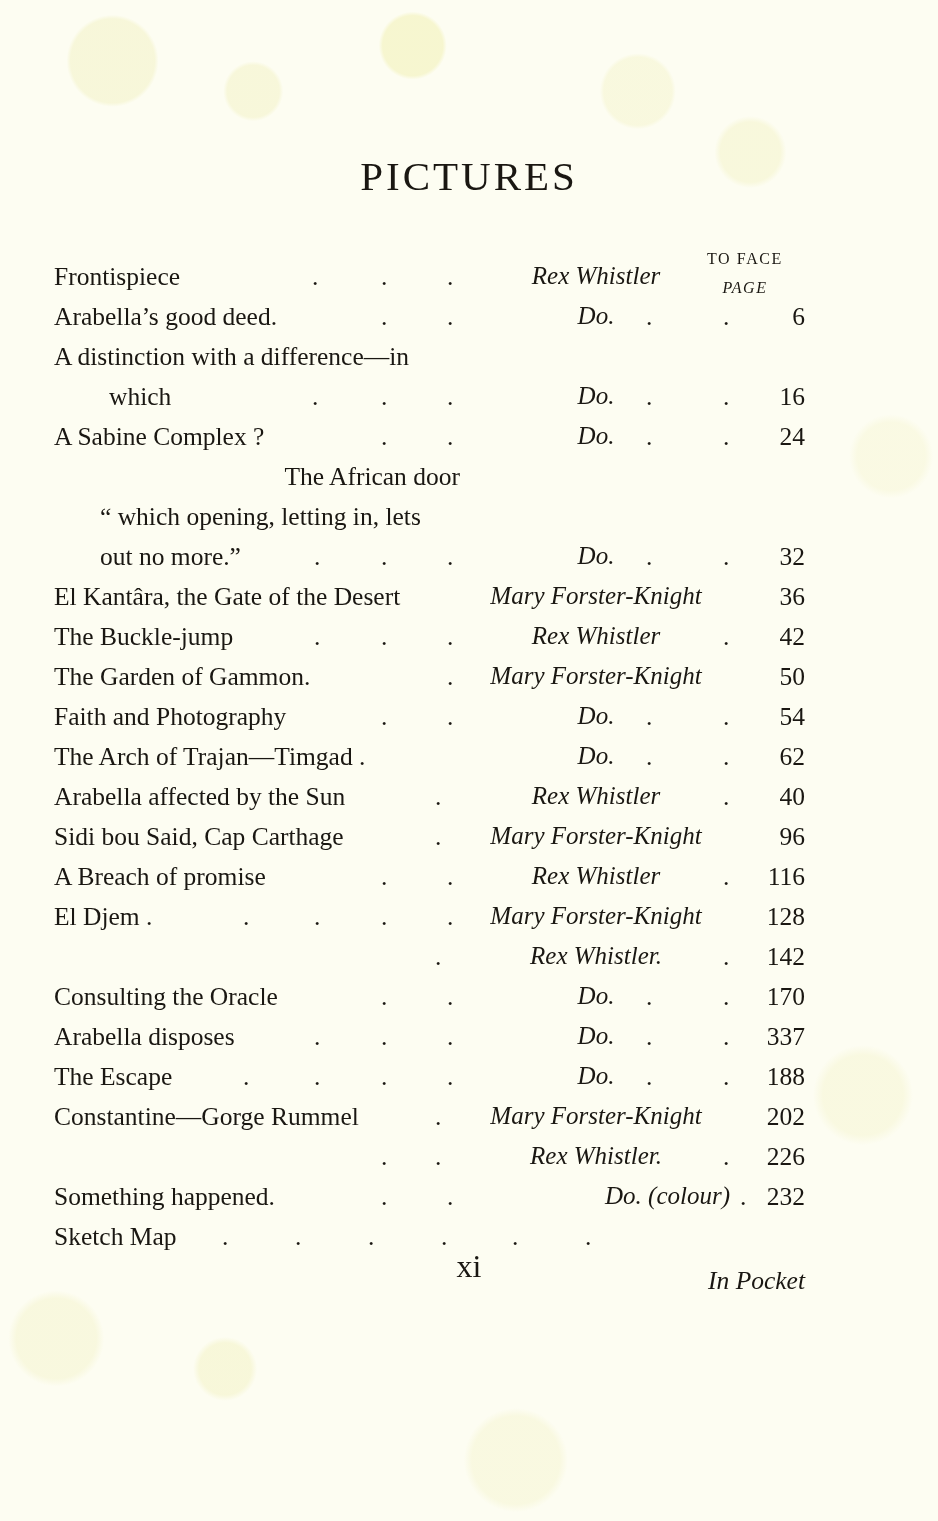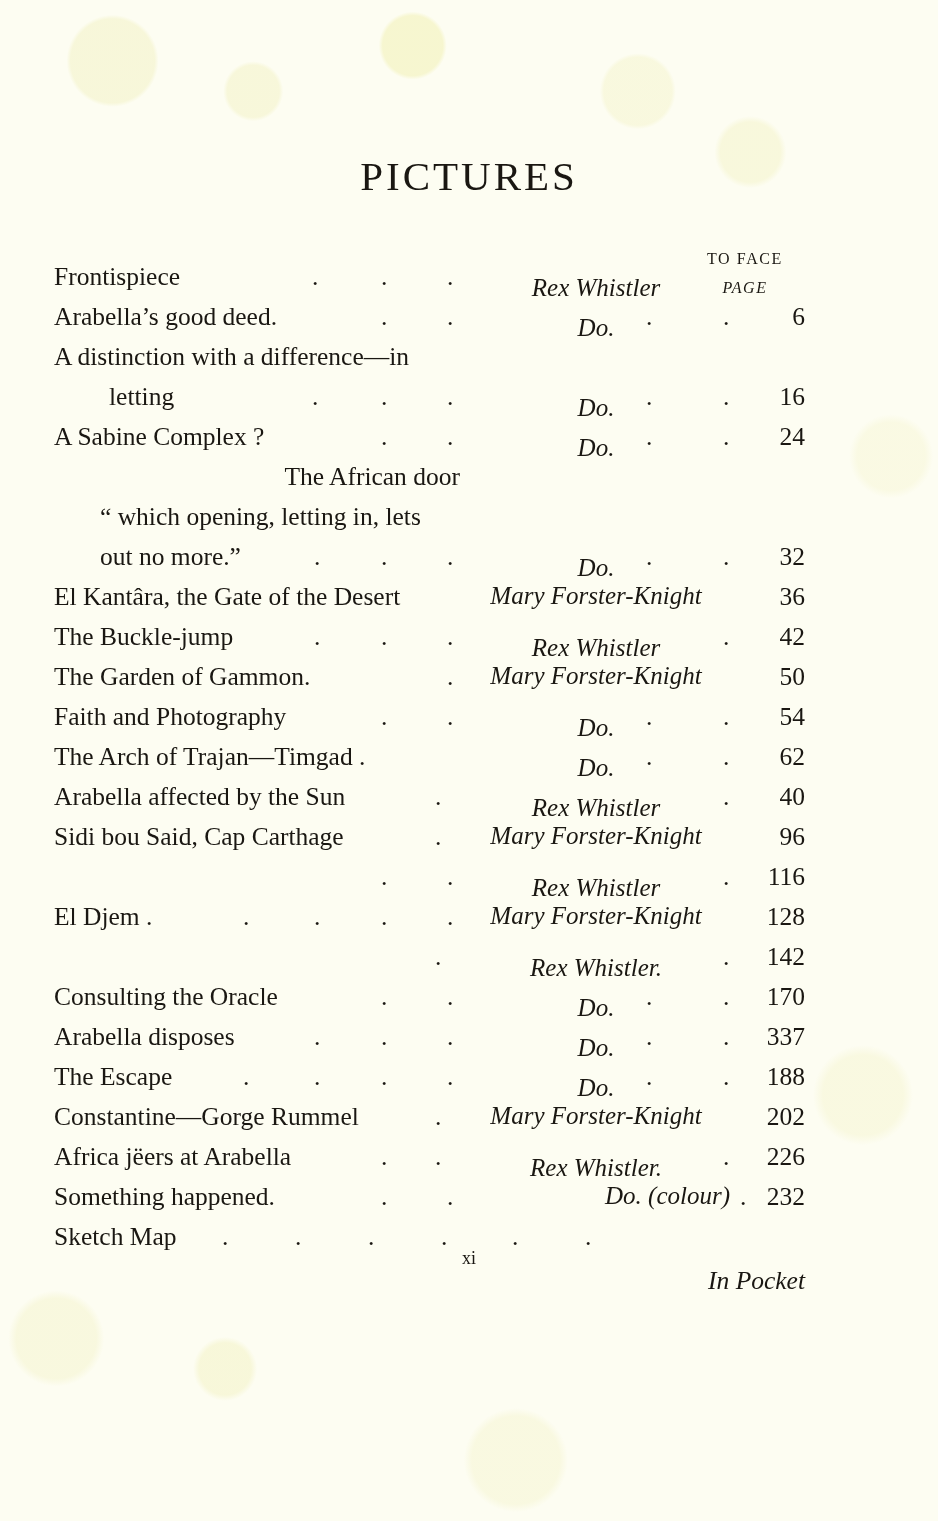--- a/index.html
+++ b/index.html
@@ -70,21 +70,21 @@
   }
   .ttl.quote{left:100px;}
 
   .artist{
     position:absolute;top:0;
     font-style:italic;
     white-space:nowrap;
     font-size:25px;
   }
   .artist.center{
-    left:462px;width:268px;text-align:center;margin-top:12px;
+    left:462px;width:268px;text-align:center;
   }
   .artist.wide{
     left:462px;width:268px;text-align:center;
   }
   .pg{
     position:absolute;top:0;
     right:133px;width:96px;
     text-align:right;
     font-size:25.5px;
   }
@@ -93,21 +93,21 @@
   }
   .dot{
     position:absolute;top:0;
     font-size:25.5px;
   }
 
   .folio{
     position:absolute;
     top:1248px;left:0;right:0;
     text-align:center;
-    font-size:18px;
+    font-size:32px;
   }
 </style>
 </head>
 <body>
 
 <div class="paper-grain"></div>
 
 <div class="page">
 
   <div class="title">PICTURES</div>
@@ -133,21 +133,21 @@
       <span class="dot" style="left:646px">.</span>
       <span class="dot" style="left:723px">.</span>
       <span class="pg">6</span>
     </div>
 
     <div class="row">
       <span class="ttl">A distinction with a difference—in</span>
     </div>
 
     <div class="row">
-      <span class="ttl ind">letting</span>
+      <span class="ttl ind">which</span>
       <span class="dot" style="left:312px">.</span>
       <span class="dot" style="left:381px">.</span>
       <span class="dot" style="left:447px">.</span>
       <span class="artist center">Do.</span>
       <span class="dot" style="left:646px">.</span>
       <span class="dot" style="left:723px">.</span>
       <span class="pg">16</span>
     </div>
 
     <div class="row">
@@ -229,20 +229,21 @@
     </div>
 
     <div class="row">
       <span class="ttl">Sidi bou Said, Cap Carthage</span>
       <span class="dot" style="left:435px">.</span>
       <span class="artist wide">Mary Forster-Knight</span>
       <span class="pg">96</span>
     </div>
 
     <div class="row">
+      <span class="ttl">A Breach of promise</span>
       <span class="dot" style="left:381px">.</span>
       <span class="dot" style="left:447px">.</span>
       <span class="artist center">Rex Whistler</span>
       <span class="dot" style="left:723px">.</span>
       <span class="pg">116</span>
     </div>
 
     <div class="row">
       <span class="ttl">El Djem .</span>
       <span class="dot" style="left:243px">.</span>
@@ -294,21 +295,20 @@
     </div>
 
     <div class="row">
       <span class="ttl">Constantine—Gorge Rummel</span>
       <span class="dot" style="left:435px">.</span>
       <span class="artist wide">Mary Forster-Knight</span>
       <span class="pg">202</span>
     </div>
 
     <div class="row">
-      <span class="ttl">Africa jëers at Arabella</span>
       <span class="dot" style="left:381px">.</span>
       <span class="dot" style="left:435px">.</span>
       <span class="artist center">Rex Whistler.</span>
       <span class="dot" style="left:723px">.</span>
       <span class="pg">226</span>
     </div>
 
     <div class="row">
       <span class="ttl">Something happened.</span>
       <span class="dot" style="left:381px">.</span>

